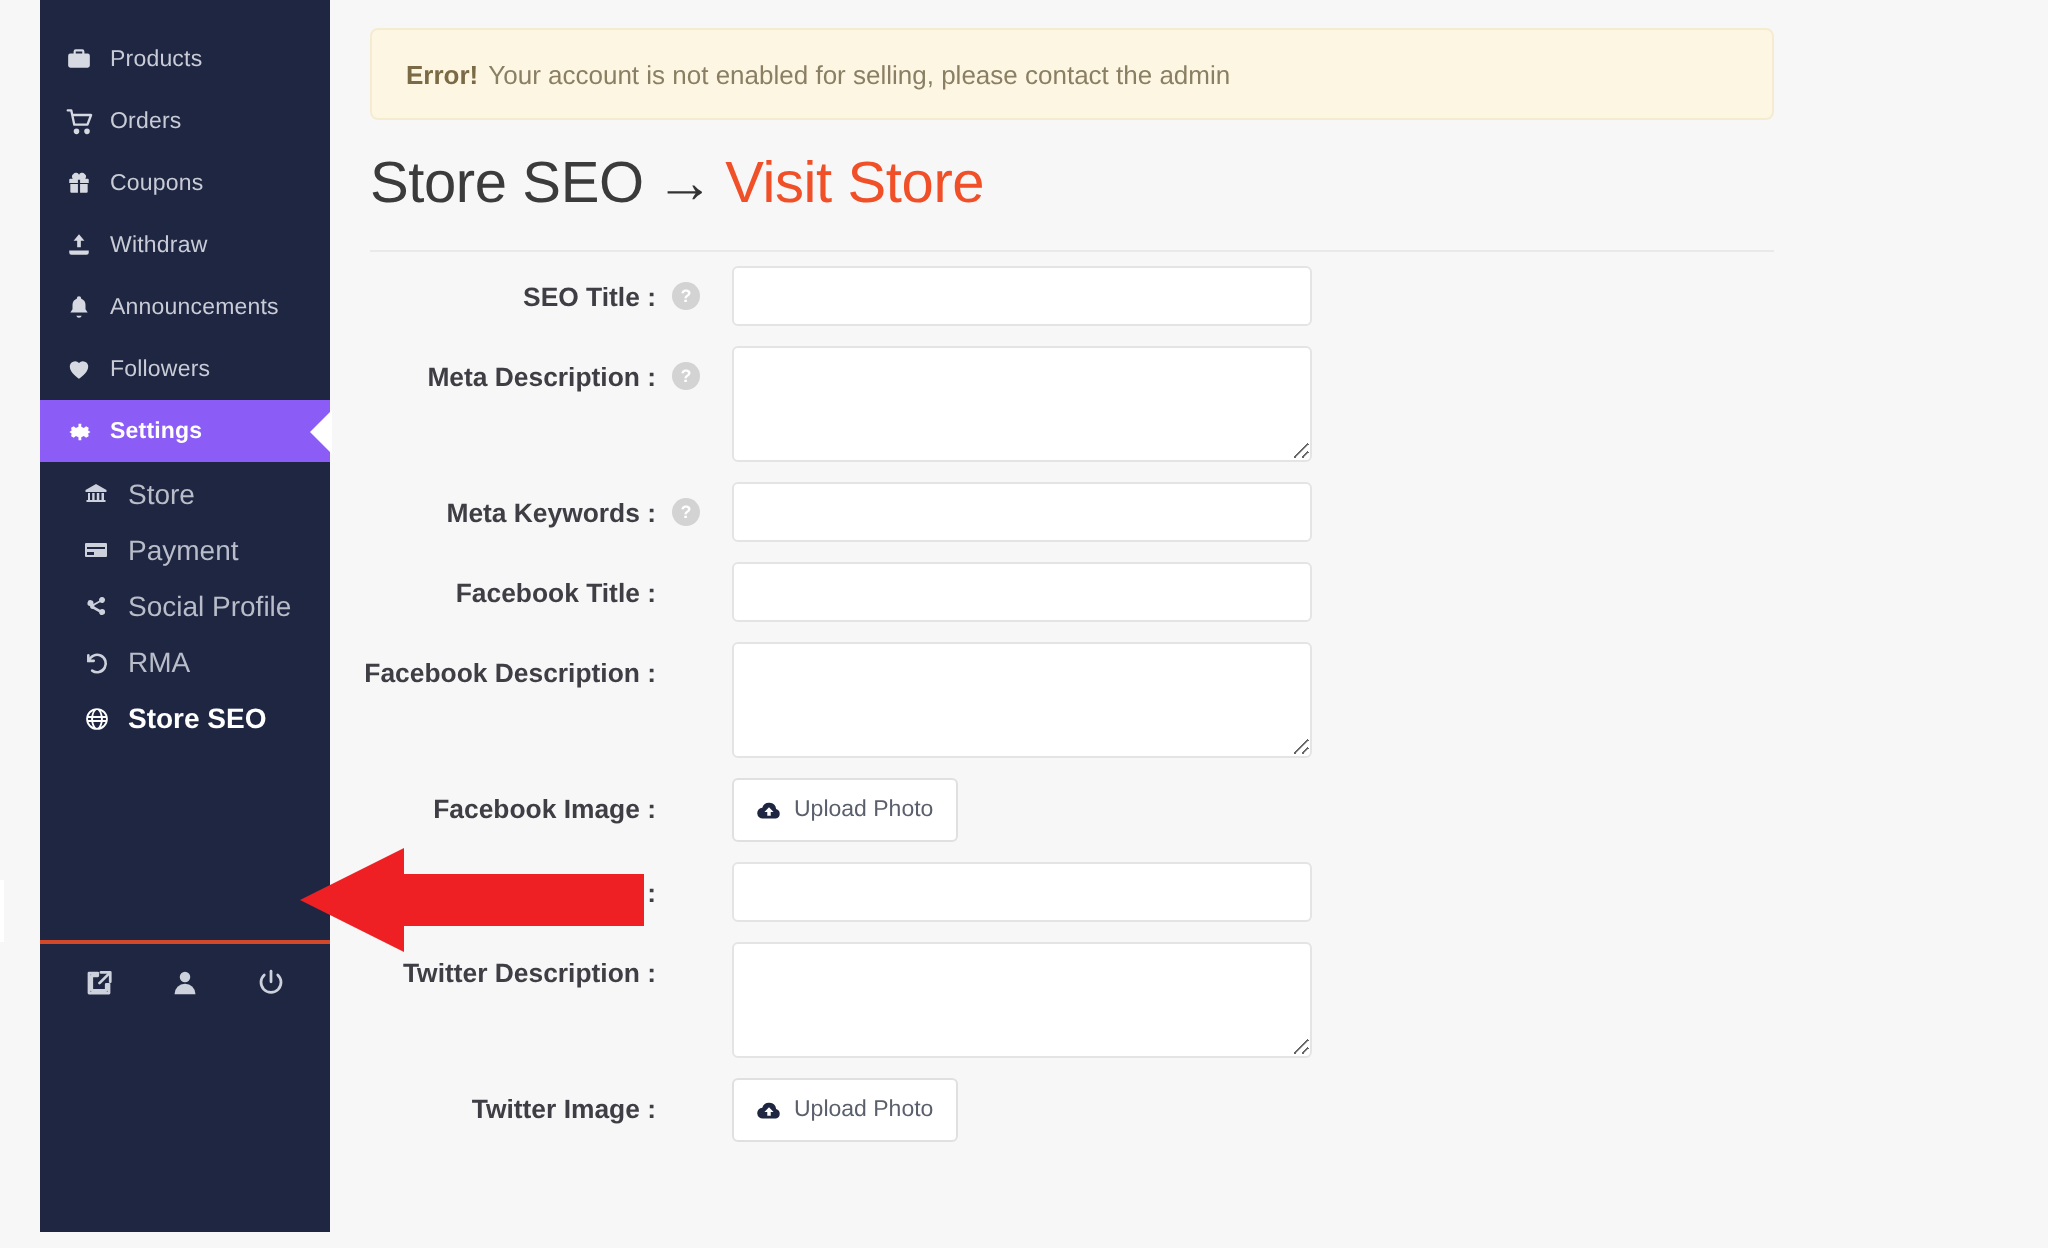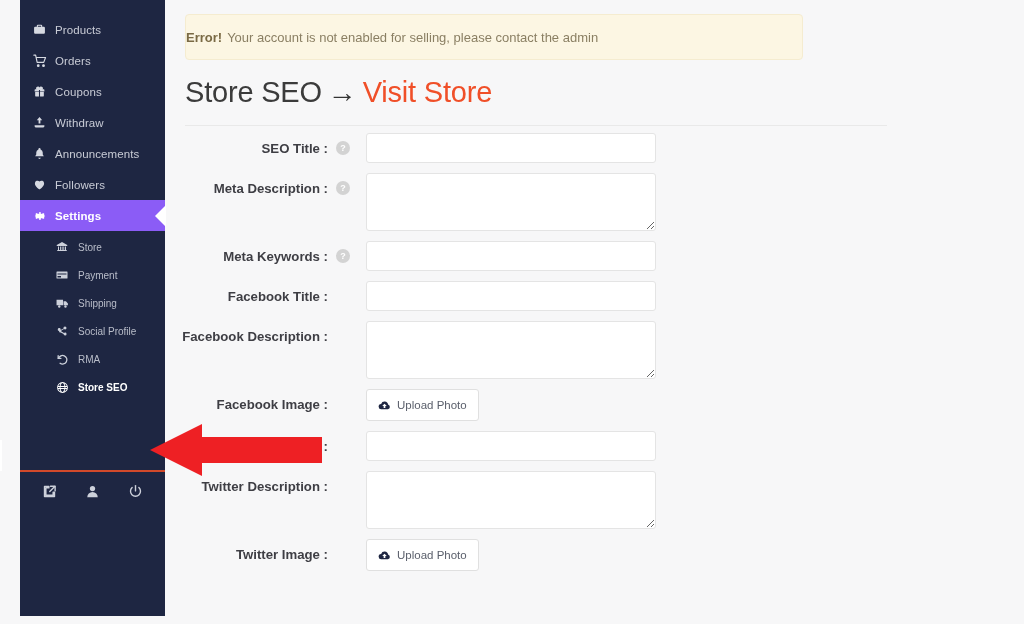--- a/index.html
+++ b/index.html
@@ -68,23 +68,23 @@
     border-top: 11px solid transparent;
     border-bottom: 11px solid transparent;
     border-right: 11px solid #ffffff;
   }
 
   .subnav { padding-top: 2px; }
   .sub-item {
     display: flex;
     align-items: center;
     height: 28px;
-    padding-left: 36px;
+    padding-left: 22px;
     color: #b9bdc9;
-    font-size: 10px;
+    font-size: 14px;
     cursor: pointer;
     position: relative;
     box-sizing: border-box;
   }
   .sub-item .ico {
     width: 22px;
     flex: 0 0 22px;
     display:flex; align-items:center;
     color: #cdd1db;
   }
@@ -138,28 +138,29 @@
     left: 165px;
     top: 0;
     right: 0;
     bottom: 0;
     overflow: hidden;
   }
   #alert {
     position: absolute;
     left: 20px;
     top: 14px;
-    width: 618px;
+    width: 702px;
     height: 46px;
     background: #fcf6e3;
     border: 1px solid #f5ecd0;
     border-radius: 4px;
     box-sizing: border-box;
     display: flex;
     align-items: center;
+    padding-left: 17px;
     font-size: 13px;
     color: #8a7f63;
   }
   #alert .alert-strong {
     font-weight: bold;
     color: #7a6a45;
     margin-right: 5px;
   }
 
   #page-title {
@@ -369,30 +370,20 @@
         </span>
         <span>Store</span>
       </div>
       <div class="sub-item">
         <span class="ico">
           <svg width="12" height="12" viewBox="0 0 24 24" fill="currentColor">
             <path d="M2 5h20a1 1 0 011 1v12a1 1 0 01-1 1H2a1 1 0 01-1-1V6a1 1 0 011-1zm1 4v2h18V9H3zm0 5v3h7v-3H3z"></path>
           </svg>
         </span>
         <span>Payment</span>
-      </div>
-      <div class="sub-item">
-        <span class="ico">
-          <svg width="13" height="13" viewBox="0 0 24 24" fill="currentColor">
-            <path d="M1 5h12v10H1V5zm13 3h4.3l3.7 4v3h-8V8z"></path>
-            <circle cx="6" cy="17.5" r="2.2"></circle>
-            <circle cx="17.5" cy="17.5" r="2.2"></circle>
-          </svg>
-        </span>
-        <span>Shipping</span>
       </div>
       <div class="sub-item">
         <span class="ico">
           <svg width="12" height="12" viewBox="0 0 24 24" fill="currentColor">
             <path d="M18 3a3 3 0 00-2.9 3.8L9.3 10A3 3 0 106 12a3 3 0 003.3 3l5.8 3.2A3 3 0 1018 15a3 3 0 00-2 .8L10.3 12.6a3 3 0 000-1.2L16 8.2A3 3 0 1018 3z"></path>
           </svg>
         </span>
         <span>Social Profile</span>
       </div>
       <div class="sub-item">

